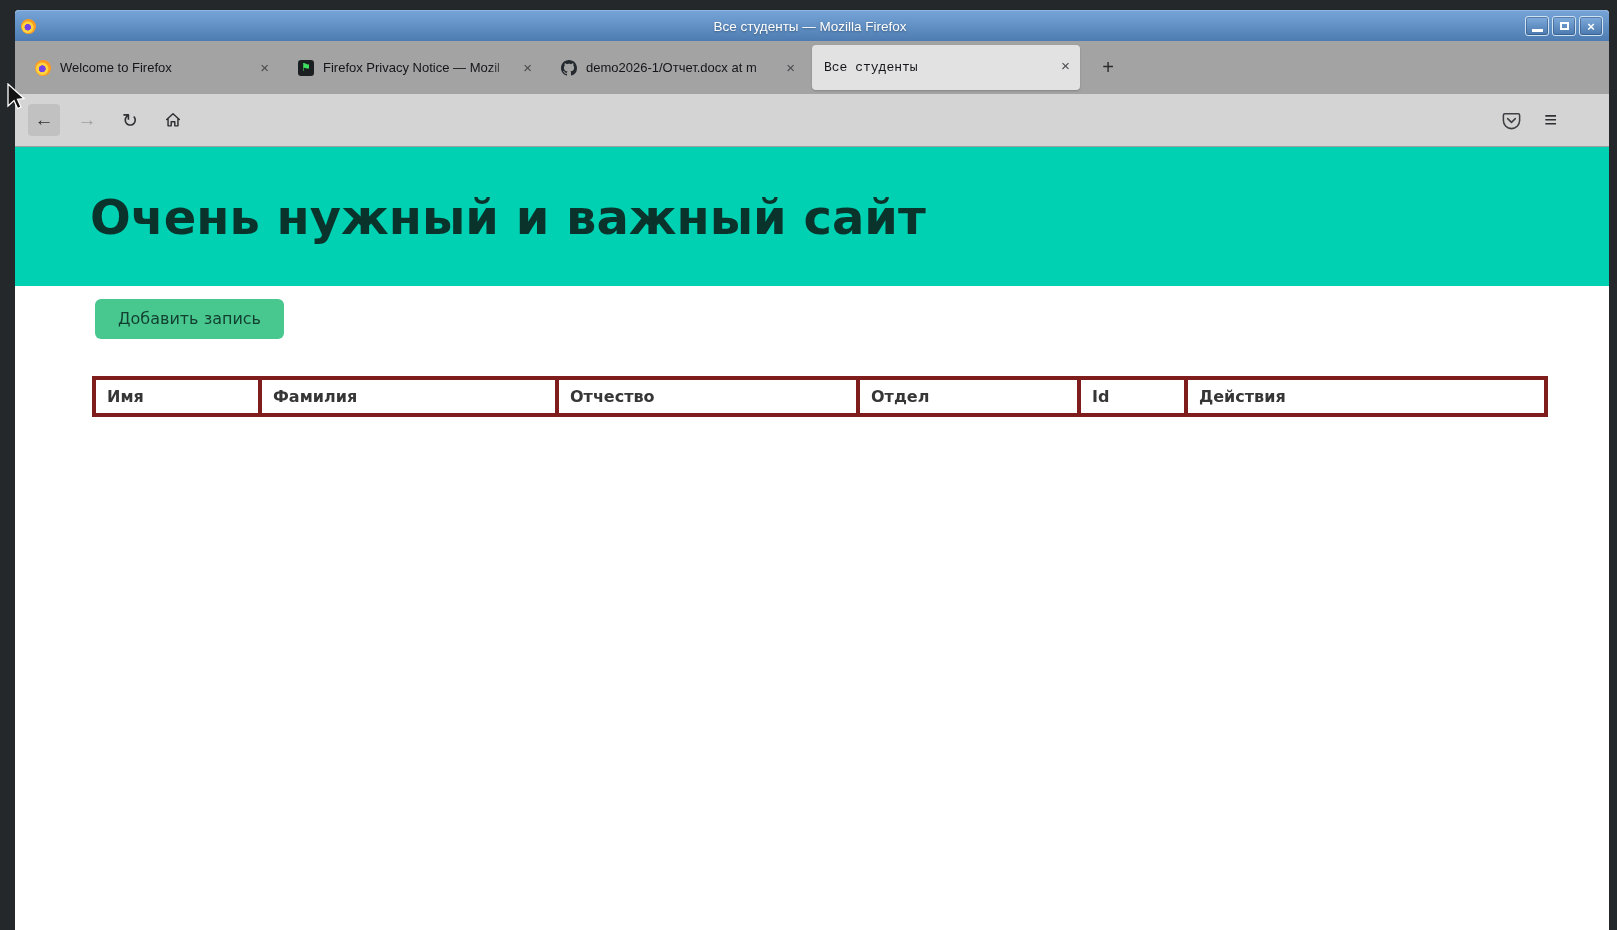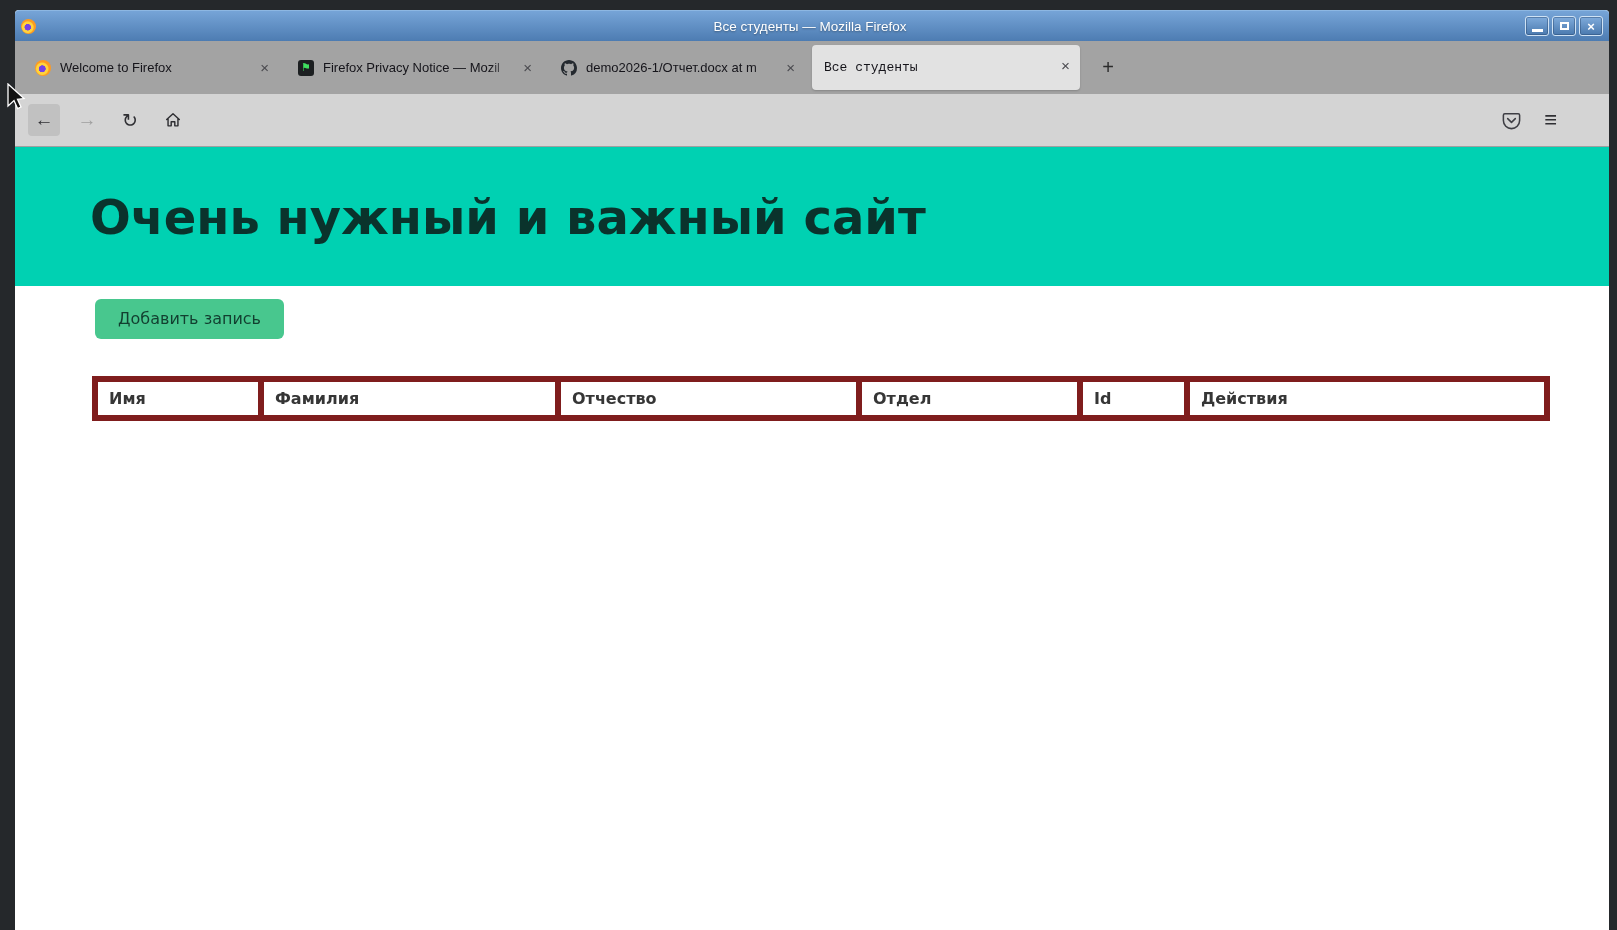--- a/index.html
+++ b/index.html
@@ -138,21 +138,21 @@
     font-family:"DejaVu Sans", sans-serif;
     font-size:16px; line-height:40px;
     cursor:pointer;
   }
   table.students {
     margin-top:37px;
     border-collapse:collapse;
     font-family:"DejaVu Sans", sans-serif;
   }
   table.students th {
-    border:6px solid #7f1d1d;
+    border:4px solid #7f1d1d;
     font-size:16px; font-weight:bold; color:#363636;
     text-align:left; padding:7px 11px;
     height:35px;
   }
 
   
   .cursor { position:absolute; left:6px; top:83px; z-index:50; }
 </style>
 </head>
 <body>

